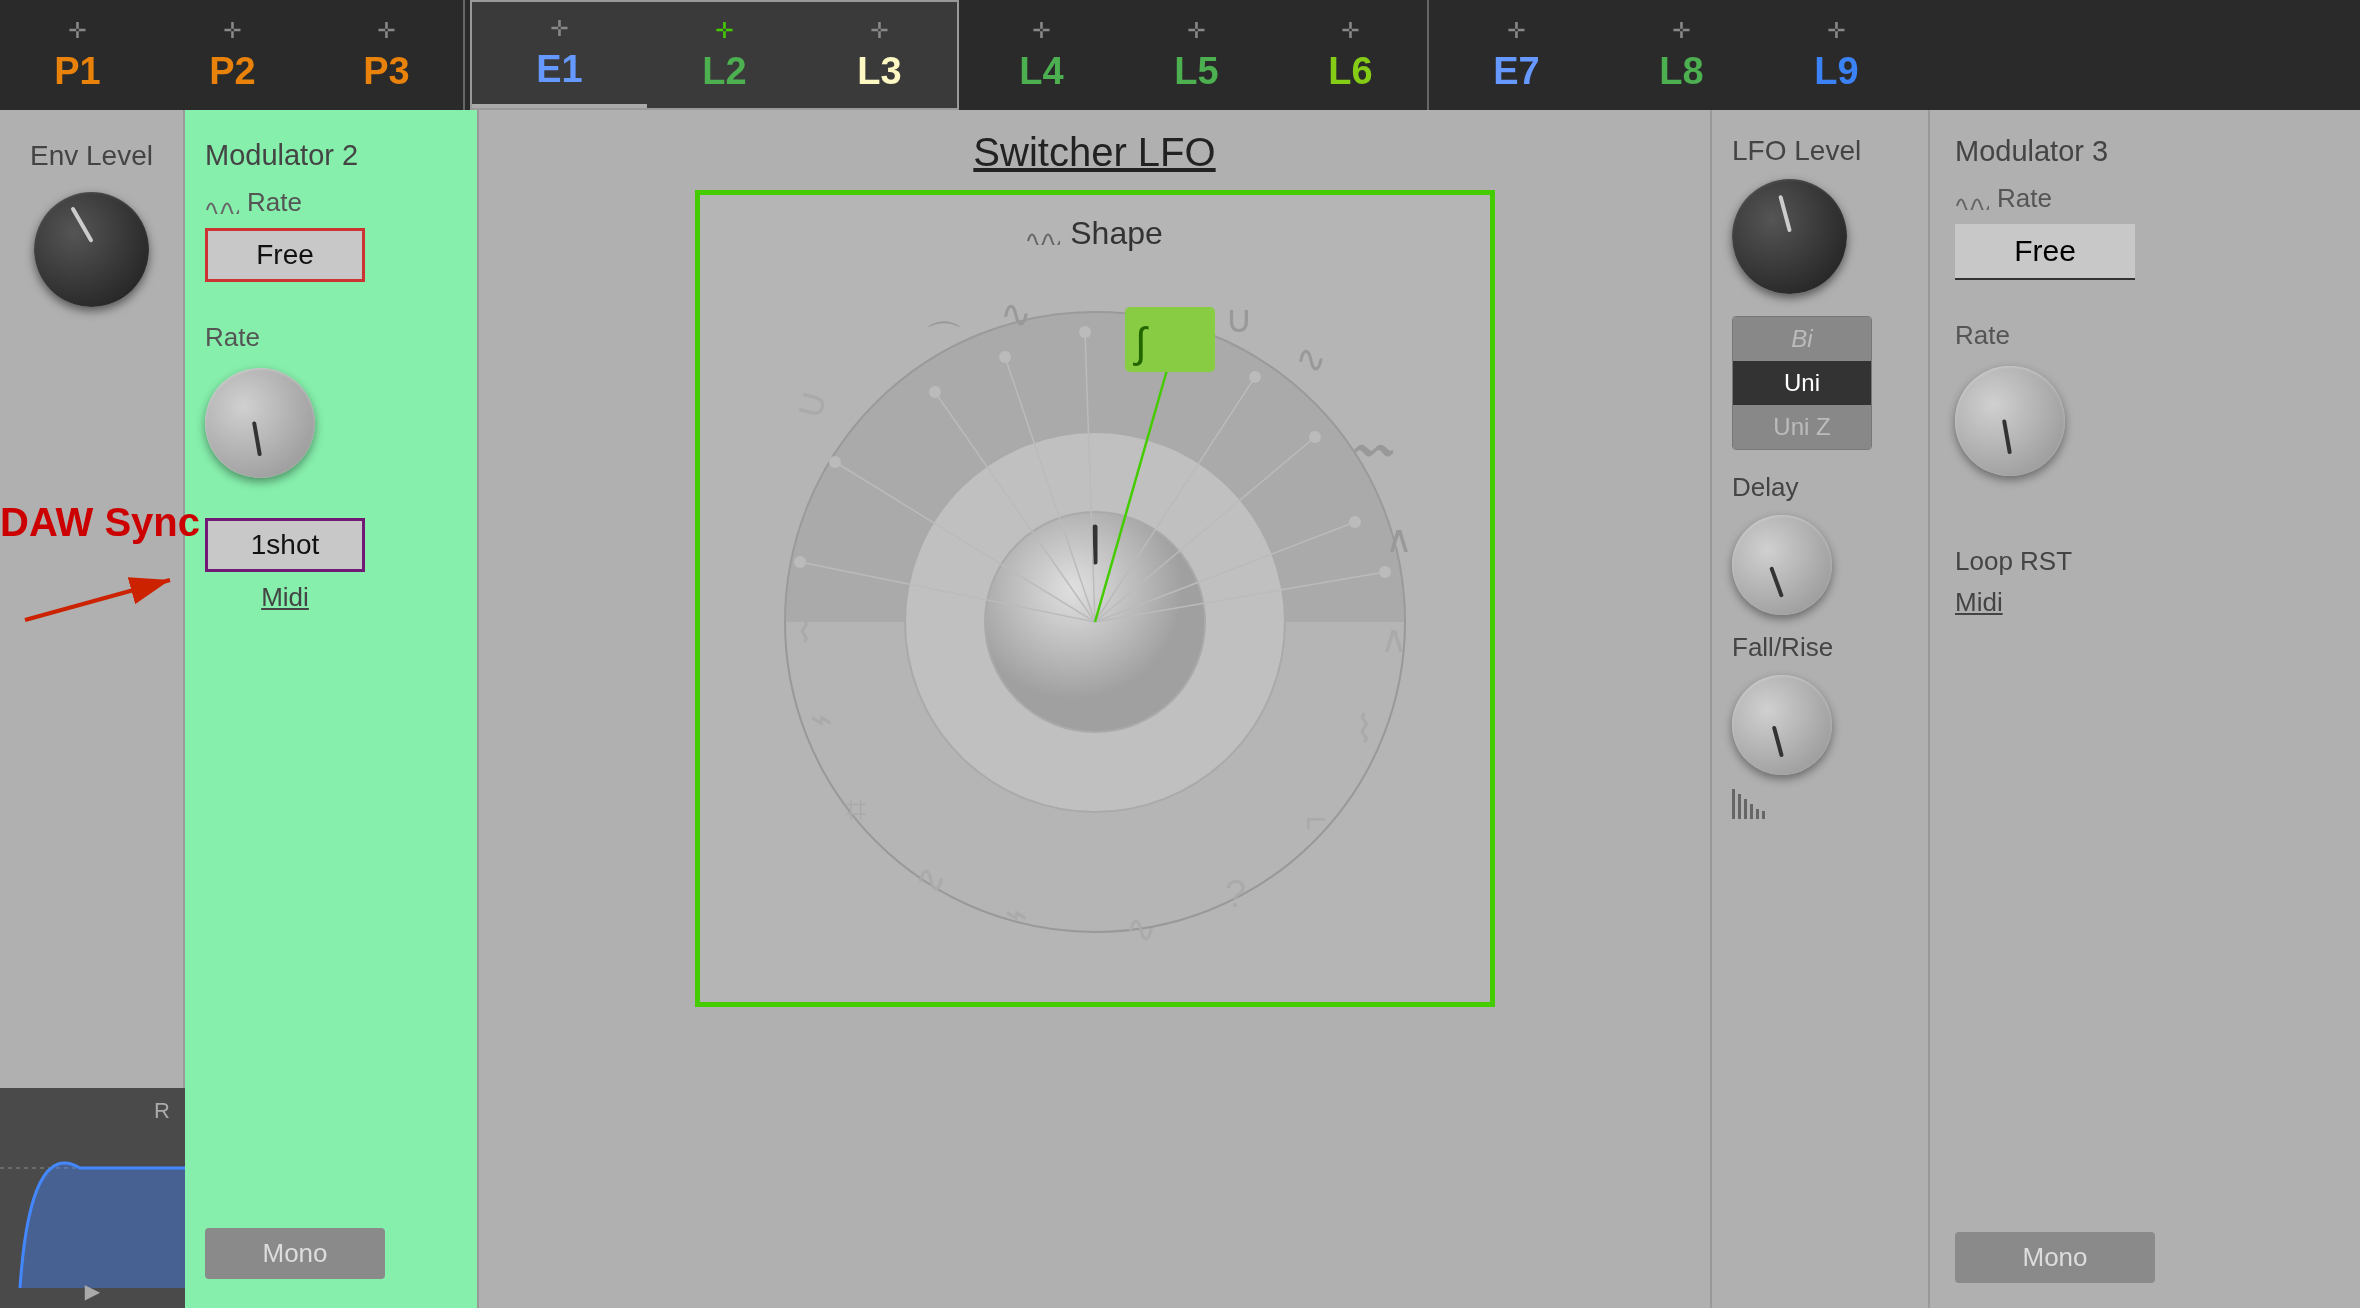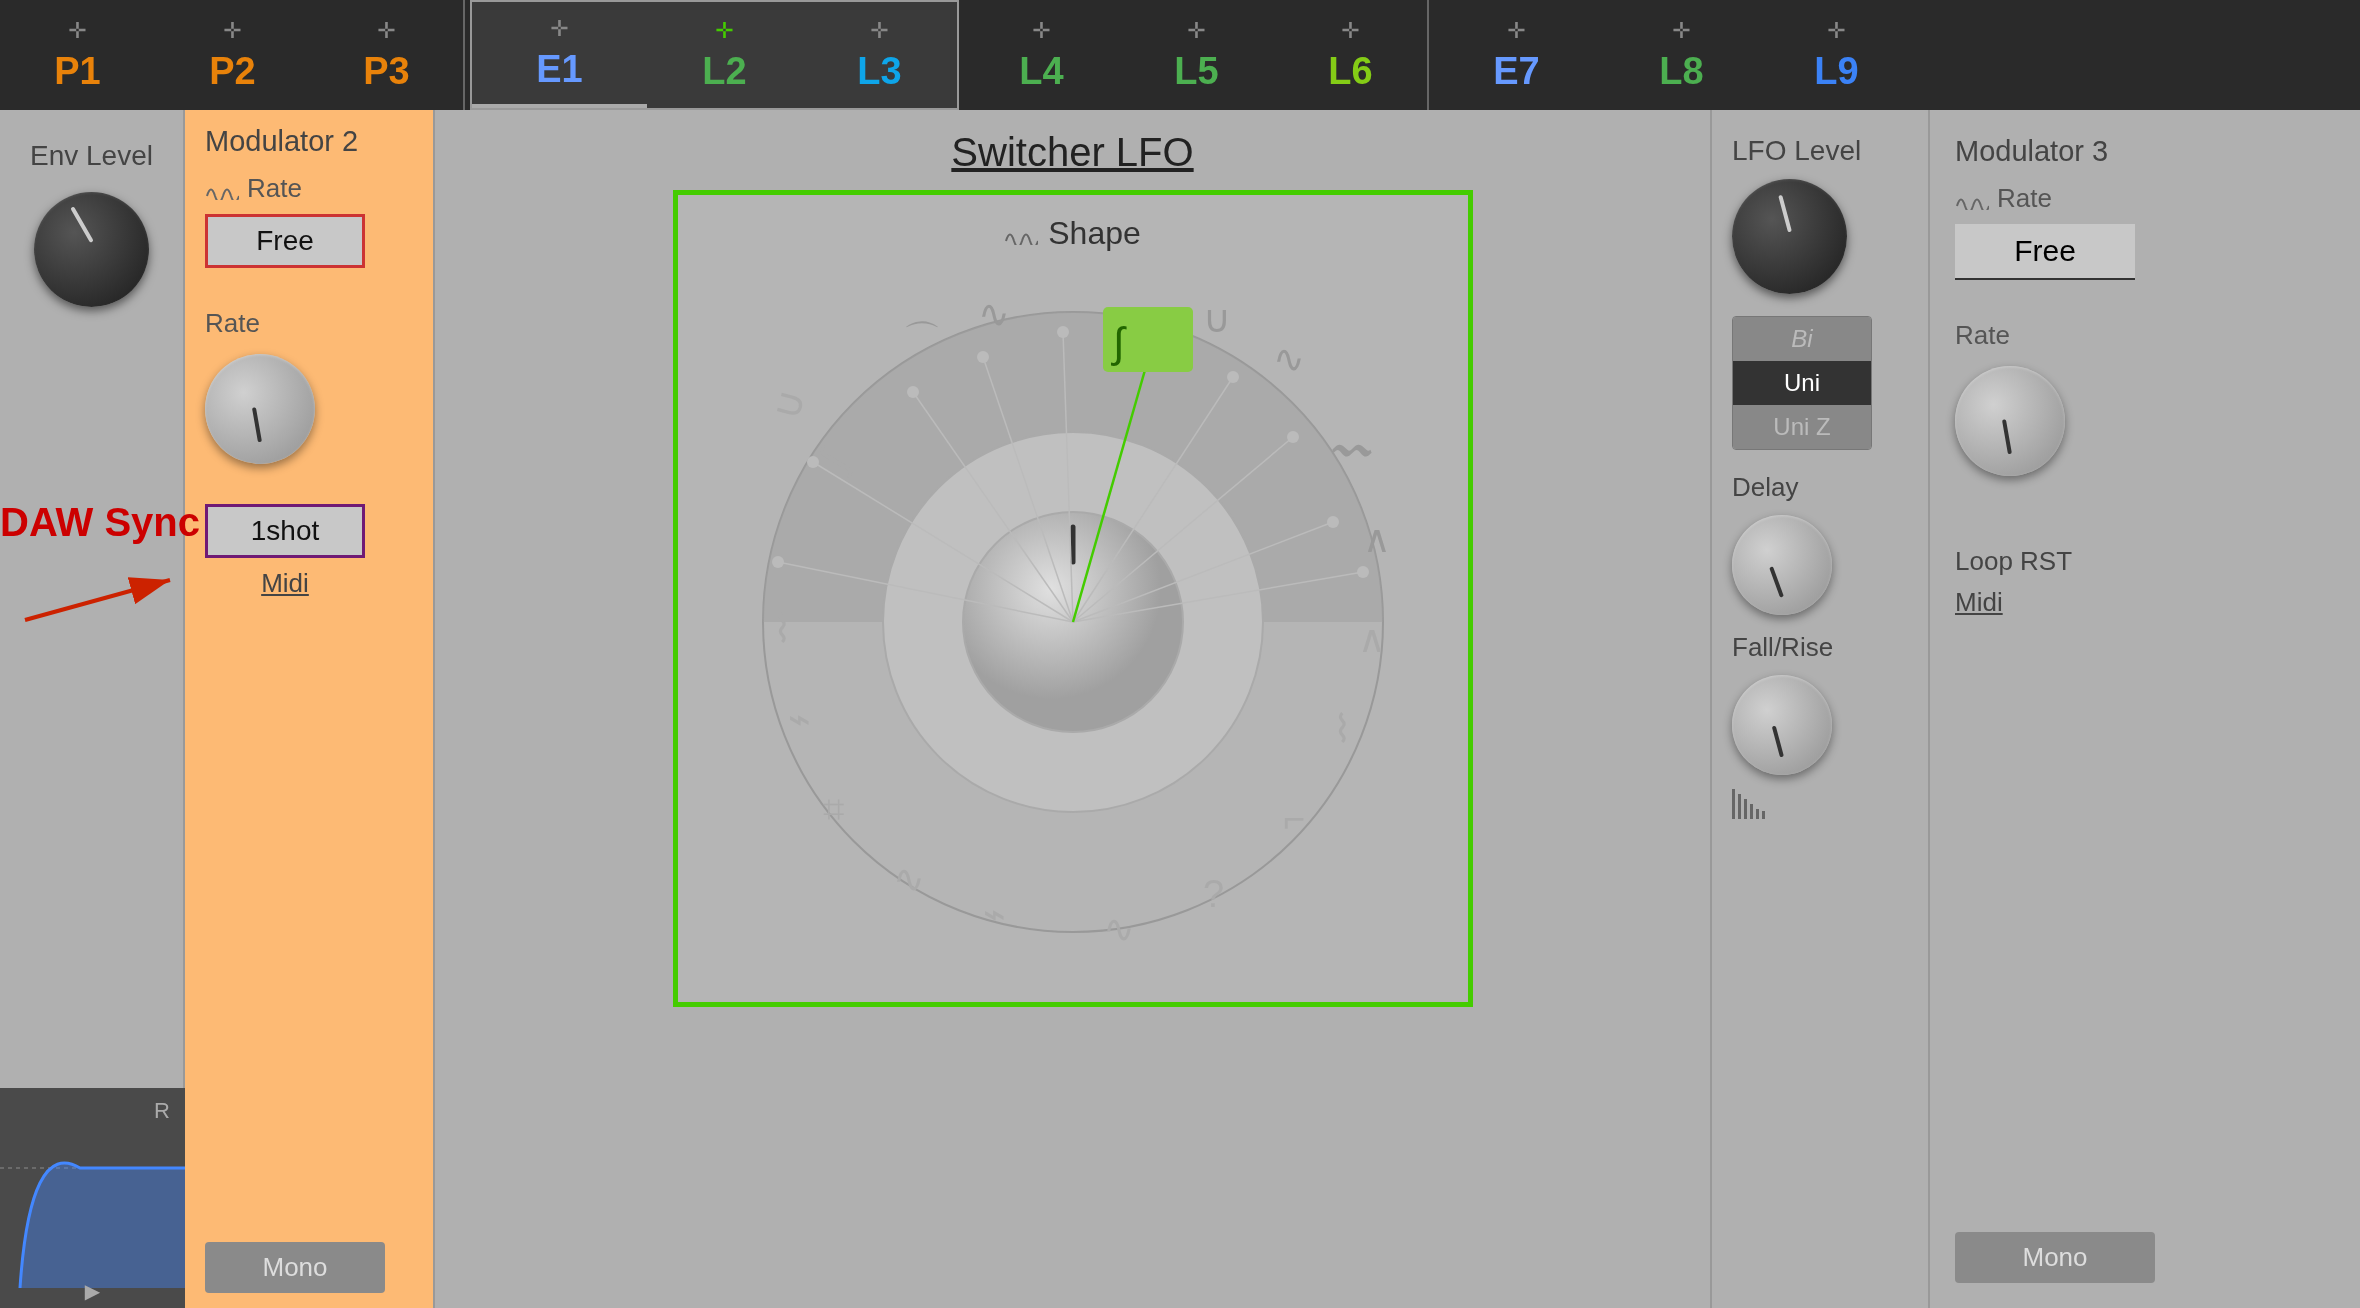--- a/index.html
+++ b/index.html
@@ -160,21 +160,21 @@
     <div class="tab" style="width:175px; border-bottom:4px solid #aaa;">
       <span class="drag-icon">✛</span>
       <span class="tab-label" style="color:#6699ff;font-size:38px;">E1</span>
     </div>
     <div class="tab" style="width:155px;">
       <span class="drag-icon" style="color:#44cc00;">✛</span>
       <span class="tab-label" style="color:#4caf50;font-size:38px;">L2</span>
     </div>
     <div class="tab" style="width:155px;">
       <span class="drag-icon">✛</span>
-      <span class="tab-label" style="color:#0ea5e9;font-size:38px;">L3</span>
+      <span class="tab-label" style="color:#fef9c3;font-size:38px;">L3</span>
     </div>
   </div>
 
   <div class="tab" style="width:155px;">
     <span class="drag-icon">✛</span>
     <span class="tab-label" style="color:#4caf50;font-size:38px;">L4</span>
   </div>
   <div class="tab" style="width:155px;">
     <span class="drag-icon">✛</span>
     <span class="tab-label" style="color:#4caf50;font-size:38px;">L5</span>
@@ -214,21 +214,21 @@
         <line x1="0" y1="80" x2="185" y2="80" stroke="#777" stroke-width="1.5" stroke-dasharray="4,4"></line>
 
         <path d="M 20 200 Q 30 50 80 80 L 185 80" stroke="#4488ff" stroke-width="3" fill="none"></path>
 
         <path d="M 20 200 Q 30 50 80 80 L 185 80 L 185 200 Z" fill="rgba(68,136,255,0.4)"></path>
       </svg>
       <div style="position:absolute;bottom:5px;left:50%;transform:translateX(-50%);color:#aaa;font-size:20px;">▶</div>
     </div>
   </div>
 
-  <div style="width:250px; background:#fdba74; display:flex; flex-direction:column; padding:15px 20px; gap:10px; border-right:2px solid #999; flex-shrink:0; position:relative;">
+  <div style="width:294px; background:#86efac; display:flex; flex-direction:column; padding:29px 20px; gap:10px; border-right:2px solid #999; flex-shrink:0; position:relative;">
     <span style="font-size:29px;color:#444;">Modulator 2</span>
 
     <div style="display:flex;align-items:center;gap:8px;margin-top:5px;">
       <svg width="34" height="22" viewBox="0 0 34 22">
         <path d="M2 18 Q6 5 10 18 Q14 30 18 18 Q22 5 26 18 Q30 30 34 18" stroke="#666" stroke-width="2" fill="none"></path>
       </svg>
       <span style="font-size:26px;color:#555;">Rate</span>
     </div>
 
     <button class="free-button">Free</button>

